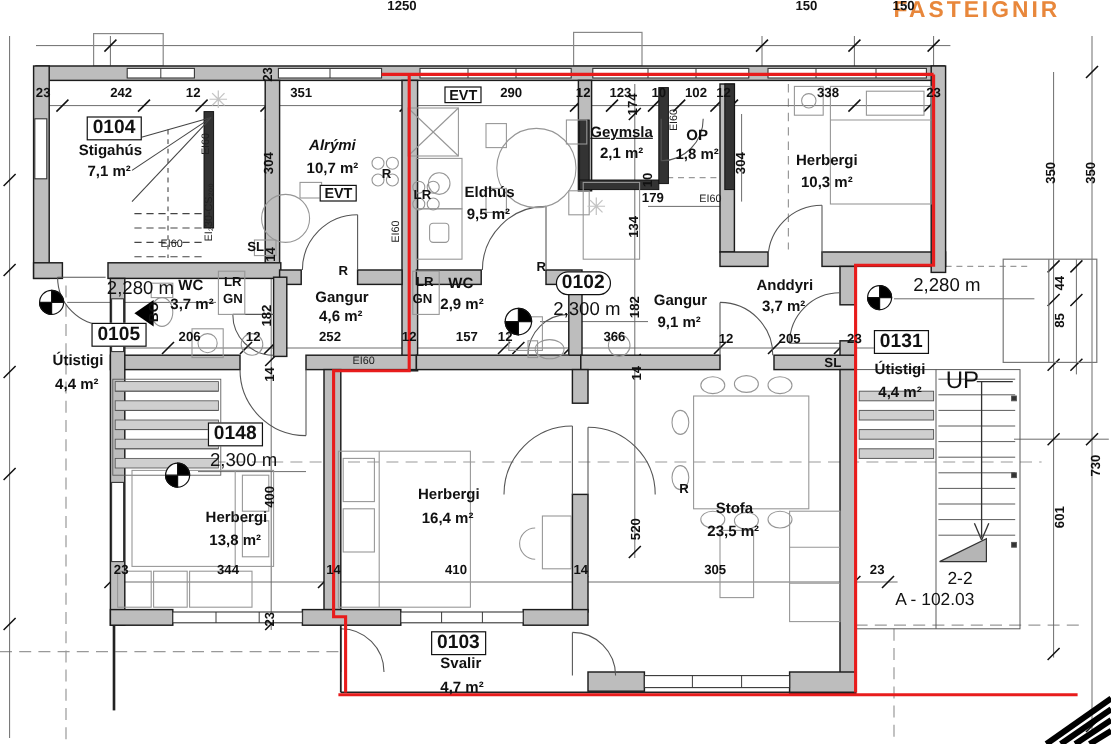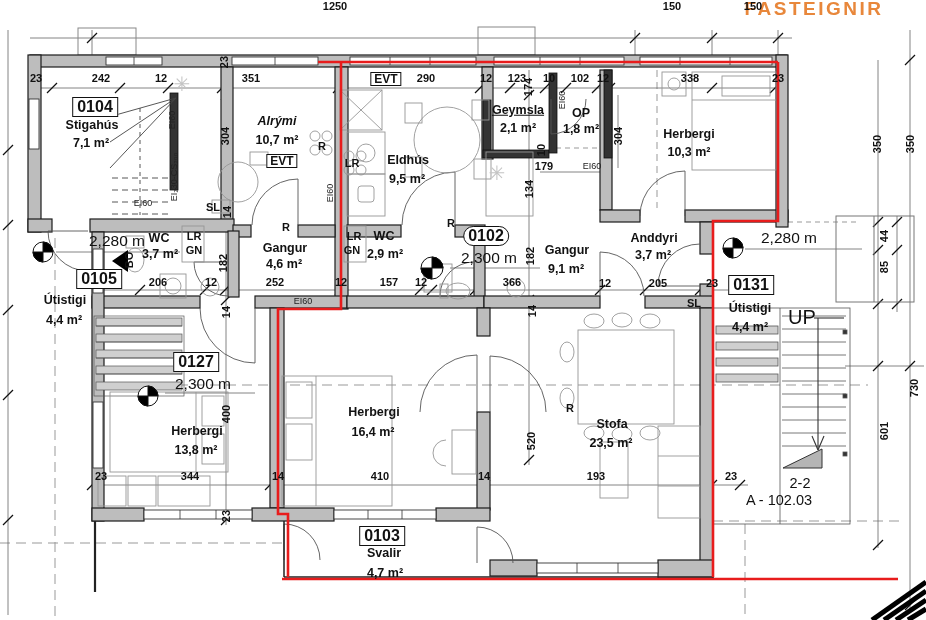--- a/index.html
+++ b/index.html
@@ -461,21 +461,21 @@
       <span class="lbl dim" style="left: 512px; top: 282px; transform: translate(-50%, -50%);">366</span>
       <span class="lbl dim" style="left: 605px; top: 283px; transform: translate(-50%, -50%);">12</span>
       <span class="lbl dim" style="left: 658px; top: 283px; transform: translate(-50%, -50%);">205</span>
       <span class="lbl dim" style="left: 712px; top: 283px; transform: translate(-50%, -50%);">23</span>
       <span class="lbl dim" style="left: 544px; top: 166px; transform: translate(-50%, -50%);">179</span>
       <span class="lbl dim" style="left: 101px; top: 476px; transform: translate(-50%, -50%);">23</span>
       <span class="lbl dim" style="left: 190px; top: 476px; transform: translate(-50%, -50%);">344</span>
       <span class="lbl dim" style="left: 278px; top: 476px; transform: translate(-50%, -50%);">14</span>
       <span class="lbl dim" style="left: 380px; top: 476px; transform: translate(-50%, -50%);">410</span>
       <span class="lbl dim" style="left: 484px; top: 476px; transform: translate(-50%, -50%);">14</span>
-      <span class="lbl dim" style="left: 596px; top: 476px; transform: translate(-50%, -50%);">193</span>
+      <span class="lbl dim" style="left: 596px; top: 476px; transform: translate(-50%, -50%);">305</span>
       <span class="lbl dim" style="left: 731px; top: 476px; transform: translate(-50%, -50%);">23</span>
       <span class="lbl tag" style="left: 95px; top: 107px; transform: translate(-50%, -50%);">0104</span>
       <span class="lbl room" style="left: 92px; top: 125px; transform: translate(-50%, -50%);">Stigahús</span>
       <span class="lbl room" style="left: 91px; top: 143px; transform: translate(-50%, -50%);">7,1 m²</span>
       <span class="lbl room" style="left: 277px; top: 121px; transform: translate(-50%, -50%); font-style: italic;">Alrými</span>
       <span class="lbl room" style="left: 277px; top: 140px; transform: translate(-50%, -50%);">10,7 m²</span>
       <span class="lbl evt" style="left: 282px; top: 161px; transform: translate(-50%, -50%);">EVT</span>
       <span class="lbl evt" style="left: 386px; top: 79px; transform: translate(-50%, -50%);">EVT</span>
       <span class="lbl room" style="left: 408px; top: 160px; transform: translate(-50%, -50%);">Eldhús</span>
       <span class="lbl room" style="left: 407px; top: 179px; transform: translate(-50%, -50%);">9,5 m²</span>
@@ -494,21 +494,21 @@
       <span class="lbl room" style="left: 567px; top: 250px; transform: translate(-50%, -50%);">Gangur</span>
       <span class="lbl room" style="left: 566px; top: 269px; transform: translate(-50%, -50%);">9,1 m²</span>
       <span class="lbl room" style="left: 654px; top: 238px; transform: translate(-50%, -50%);">Anddyri</span>
       <span class="lbl room" style="left: 653px; top: 255px; transform: translate(-50%, -50%);">3,7 m²</span>
       <span class="lbl tag" style="left: 65px; top: 279px; transform: translate(-50%, -50%); margin-left: 34px;">0105</span>
       <span class="lbl room" style="left: 65px; top: 300px; transform: translate(-50%, -50%);">Útistigi</span>
       <span class="lbl room" style="left: 64px; top: 320px; transform: translate(-50%, -50%);">4,4 m²</span>
       <span class="lbl tag" style="left: 751px; top: 285px; transform: translate(-50%, -50%);">0131</span>
       <span class="lbl room" style="left: 750px; top: 308px; transform: translate(-50%, -50%);">Útistigi</span>
       <span class="lbl room" style="left: 750px; top: 327px; transform: translate(-50%, -50%);">4,4 m²</span>
-      <span class="lbl tag" style="left: 196px; top: 362px; transform: translate(-50%, -50%);">0127</span>
+      <span class="lbl tag" style="left: 196px; top: 362px; transform: translate(-50%, -50%);">0148</span>
       <span class="lbl level" style="left: 203px; top: 384px; transform: translate(-50%, -50%);">2,300 m</span>
       <span class="lbl tag" style="left: 486px; top: 236px; transform: translate(-50%, -50%); border-radius: 10px;">0102</span>
       <span class="lbl level" style="left: 489px; top: 258px; transform: translate(-50%, -50%);">2,300 m</span>
       <span class="lbl room" style="left: 197px; top: 431px; transform: translate(-50%, -50%);">Herbergi</span>
       <span class="lbl room" style="left: 196px; top: 450px; transform: translate(-50%, -50%);">13,8 m²</span>
       <span class="lbl room" style="left: 374px; top: 412px; transform: translate(-50%, -50%);">Herbergi</span>
       <span class="lbl room" style="left: 373px; top: 432px; transform: translate(-50%, -50%);">16,4 m²</span>
       <span class="lbl room" style="left: 612px; top: 424px; transform: translate(-50%, -50%);">Stofa</span>
       <span class="lbl room" style="left: 611px; top: 443px; transform: translate(-50%, -50%);">23,5 m²</span>
       <span class="lbl tag" style="left: 382px; top: 536px; transform: translate(-50%, -50%);">0103</span>

